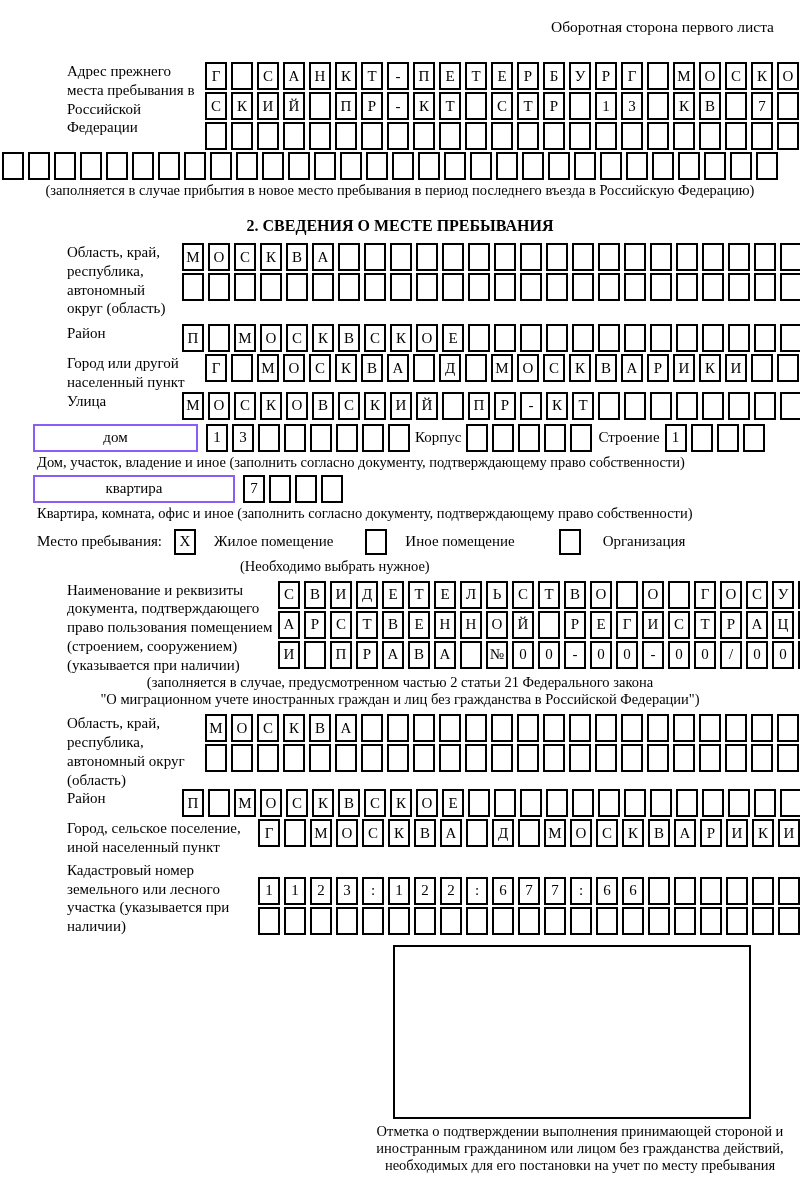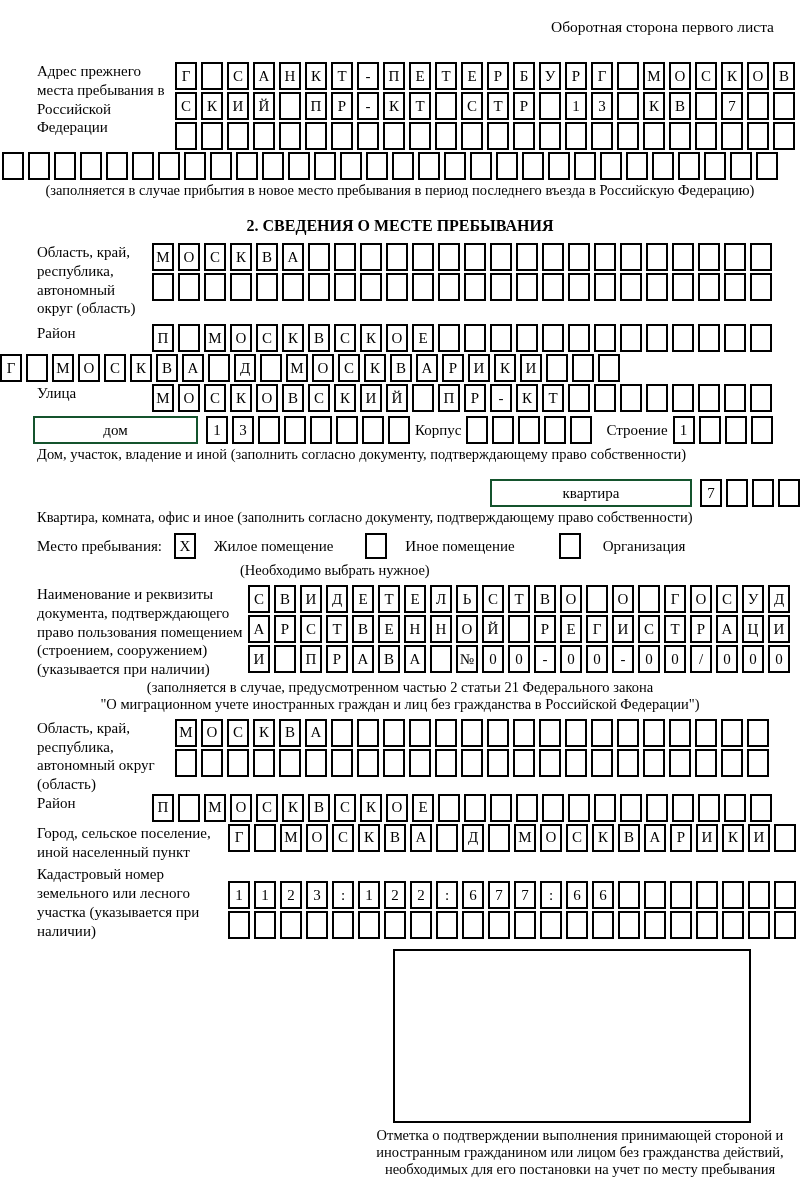--- a/index.html
+++ b/index.html
@@ -14,25 +14,25 @@
   .hdr-right { text-align:right; padding-right:26px; font-size:15.5px; }
 
   
   .box-row { display:flex; gap:4px; margin-bottom:2px; height:28px; }
   .box {
     width:22px; height:28px; flex:0 0 22px;
     border:2px solid #000; display:flex; align-items:center; justify-content:center;
     font-size:15px; line-height:1; background:#fff;
   }
   .plate {
-    height:28px; border:2px solid #14532d; display:flex; align-items:center; justify-content:center;
+    height:28px; border:2px solid #8b5cf6; display:flex; align-items:center; justify-content:center;
     font-size:15px; background:#fff;
   }
 
-  .field { display:flex; align-items:flex-start; }
+  .field { display:flex; align-items:flex-start;margin-left:30px; }
   .field .lbl { font-size:15px; line-height:1.25; padding-left:37px; }
 
   .w175 { width:175px; flex:0 0 175px; }
   .w152 { width:152px; flex:0 0 152px; }
   .w248 { width:248px; flex:0 0 248px; }
   .w228 { width:228px; flex:0 0 228px; }
 
   .center-note { text-align:center; font-size:14.5px; }
   .sec-title { text-align:center; font-weight:bold; font-size:16px; margin:18px 0 8px 0; }
 
@@ -261,20 +261,21 @@
         <span class="box"></span>
         <span class="box"></span>
         <span class="box"></span>
         <span class="box"></span>
         <span class="box"></span>
         <span class="box"></span>
       </div>
   </div>
 
   <div class="field">
+    <div class="lbl w175">Город или другой населенный пункт</div>
     <div class="box-row">
         <span class="box">Г</span>
         <span class="box"></span>
         <span class="box">М</span>
         <span class="box">О</span>
         <span class="box">С</span>
         <span class="box">К</span>
         <span class="box">В</span>
         <span class="box">А</span>
         <span class="box"></span>
@@ -340,31 +341,31 @@
         <span class="box"></span>
       </div>
     <span class="inline-lbl">Корпус</span>
     <div class="box-row" style="margin-bottom:0;">
         <span class="box"></span>
         <span class="box"></span>
         <span class="box"></span>
         <span class="box"></span>
         <span class="box"></span>
       </div>
-    <span class="inline-lbl" style="padding-left:14px;">Строение</span>
+    <span class="inline-lbl" style="padding-left:6px;">Строение</span>
     <div class="box-row" style="margin-bottom:0;">
         <span class="box">1</span>
         <span class="box"></span>
         <span class="box"></span>
         <span class="box"></span>
       </div>
   </div>
-  <div class="note-line">Дом, участок, владение и иной (заполнить согласно документу, подтверждающему право собственности)</div>
-
-  <div class="dom-row" style="margin-top:16px;justify-content:flex-end;">
+  <div class="note-line">Дом, участок, владение и иное (заполнить согласно документу, подтверждающему право собственности)</div>
+
+  <div class="dom-row" style="margin-top:4px;">
     <div class="plate" style="width:202px;">квартира</div>
     <div class="gap8"></div>
     <div class="box-row" style="margin-bottom:0;">
         <span class="box">7</span>
         <span class="box"></span>
         <span class="box"></span>
         <span class="box"></span>
       </div>
   </div>
   <div class="note-line">Квартира, комната, офис и иное (заполнить согласно документу, подтверждающему право собственности)</div>

